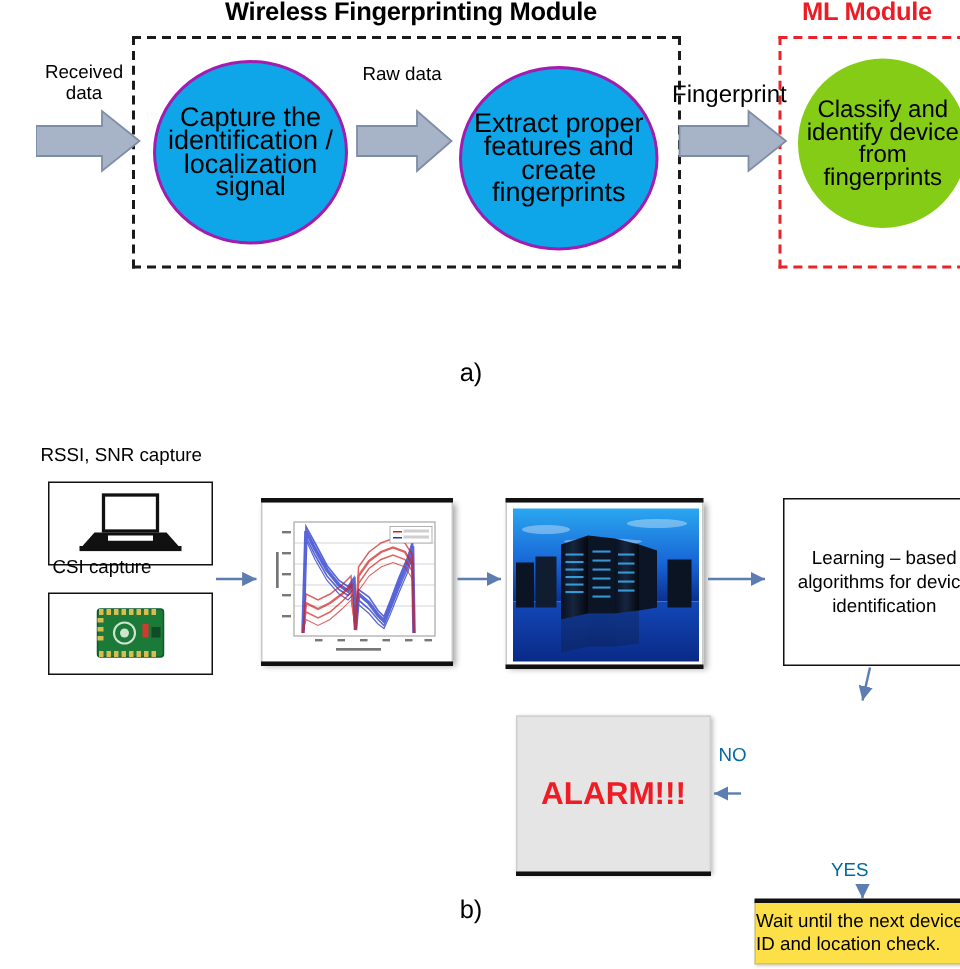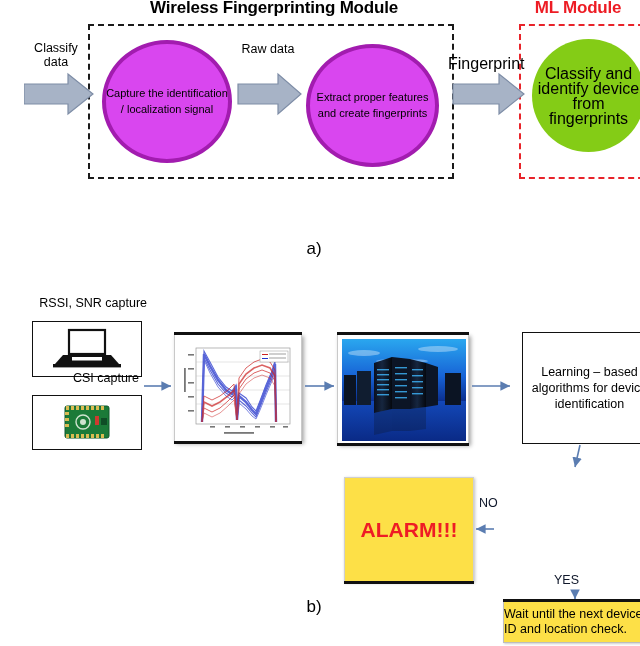--- a/index.html
+++ b/index.html
@@ -42,28 +42,28 @@
     left: 64px; top: 24px; width: 366px; height: 155px;
     border: 2.5px dashed #1a1a1a;
     box-sizing: border-box;
   }
   #dashed-ml {
     left: 495px; top: 24px; width: 135px; height: 155px;
     border: 2.5px dashed #E8232A;
     box-sizing: border-box;
   }
   .ellipse {
-    background: #d946ef;
-    border: 4px solid #a21caf;
+    background: #0ea5e9;
+    border: 2px solid #a21caf;
     border-radius: 50%;
     display: flex;
     align-items: center;
     justify-content: center;
     text-align: center;
-    font-size: 11px;
+    font-size: 18px;
     line-height: 15.5px;
     color: #000;
     box-sizing: border-box;
   }
   #ellipse-capture { left: 78px; top: 40px; width: 130px; height: 123px; }
   #ellipse-extract { left: 282px; top: 44px; width: 133px; height: 123px; }
   #circle-ml {
     left: 508px; top: 39px; width: 113px; height: 113px;
     background: #84cc16;
     border: none;
@@ -94,21 +94,21 @@
 
   
   .capbox {
     border: 1.6px solid #111;
     background: #fff;
     box-sizing: border-box;
   }
   #box-rssi { left: 8px;  top: 321px; width: 110px; height: 56px; }
   #box-csi  { left: 8px;  top: 395px; width: 110px; height: 55px; }
 
-  .caplabel { font-size: 12.5px; color:#000; text-align:right; }
+  .caplabel { font-size: 12.5px; color:#000; text-align:left; }
   #lbl-rssi { left: 3px; top: 296px; width: 120px; }
   #lbl-csi  { left: 11px; top: 371px; width: 104px; }
 
   
   .picframe {
     background: #ffffff;
     border: 1px solid #c9c9c9;
     box-sizing: border-box;
     box-shadow: 2px 2px 4px rgba(0,0,0,0.35);
   }
@@ -130,21 +130,21 @@
     border: 1.4px solid #111;
     background: #fff;
     box-sizing: border-box;
     display: flex; align-items: center; justify-content: center;
     text-align: center;
     font-size: 12.5px; line-height: 16px;
   }
   #box-alarm {
     left: 320px; top: 477px; width: 130px; height: 105px;
     border: 1px solid #cfcfcf;
-    background: #fde047;
+    background: #e5e5e5;
     box-sizing: border-box;
     display: flex; align-items: center; justify-content: center;
     box-shadow: 1px 1px 3px rgba(0,0,0,0.25);
   }
   #box-alarm::after {
     content:"";
     position:absolute; left:-1px; right:-1px; bottom:-3px; height:3px; background:#111;
   }
   #alarm-text {
     color: #EE1C25;
@@ -169,21 +169,21 @@
   }
 
   #diamond-wrap { left: 470px; top: 469px; width: 160px; height: 120px; }
   #diamond-text {
     position: absolute;
     left: 10px; top: 42px; width: 140px;
     text-align: center;
     font-size: 12.5px; line-height: 15px;
   }
 
-  .flowlabel { font-size: 12.5px; color: #0f172a; }
+  .flowlabel { font-size: 12.5px; color: #0369a1; }
   #lbl-no  { left: 455px; top: 496px; }
   #lbl-yes { left: 530px; top: 573px; }
 
   #label-b { left: 0px; top: 597px; width: 580px; text-align: center; font-size: 17px; }
 
   svg { display:block; overflow: visible; }
 </style>
 </head>
 <body>
 
@@ -217,21 +217,21 @@
     <svg width="64" height="44" viewBox="0 0 64 44">
       <polygon points="0,12 40,12 40,2 63,22 40,42 40,32 0,32" fill="#A7B3C6" stroke="#7e8da6" stroke-width="1.2"></polygon>
     </svg>
   </div>
   <div class="abs blockarrow" id="arrow-fp">
     <svg width="72" height="44" viewBox="0 0 72 44">
       <polygon points="0,12 46,12 46,2 71,22 46,42 46,32 0,32" fill="#A7B3C6" stroke="#7e8da6" stroke-width="1.2"></polygon>
     </svg>
   </div>
 
-  <div class="abs edgelabel" id="lbl-received">Classify data</div>
+  <div class="abs edgelabel" id="lbl-received">Received data</div>
   <div class="abs edgelabel" id="lbl-raw">Raw data</div>
   <div class="abs edgelabel" id="lbl-fp">Fingerprint</div>
 
   <div class="abs" id="label-a">a)</div>
 
   <div class="abs caplabel" id="lbl-rssi">RSSI, SNR capture</div>
 
   <div class="abs capbox" id="box-rssi">
     <svg width="108" height="52" viewBox="0 0 108 52">
       <rect x="36" y="8" width="36" height="24" fill="#ffffff" stroke="#111" stroke-width="2.2"></rect>

